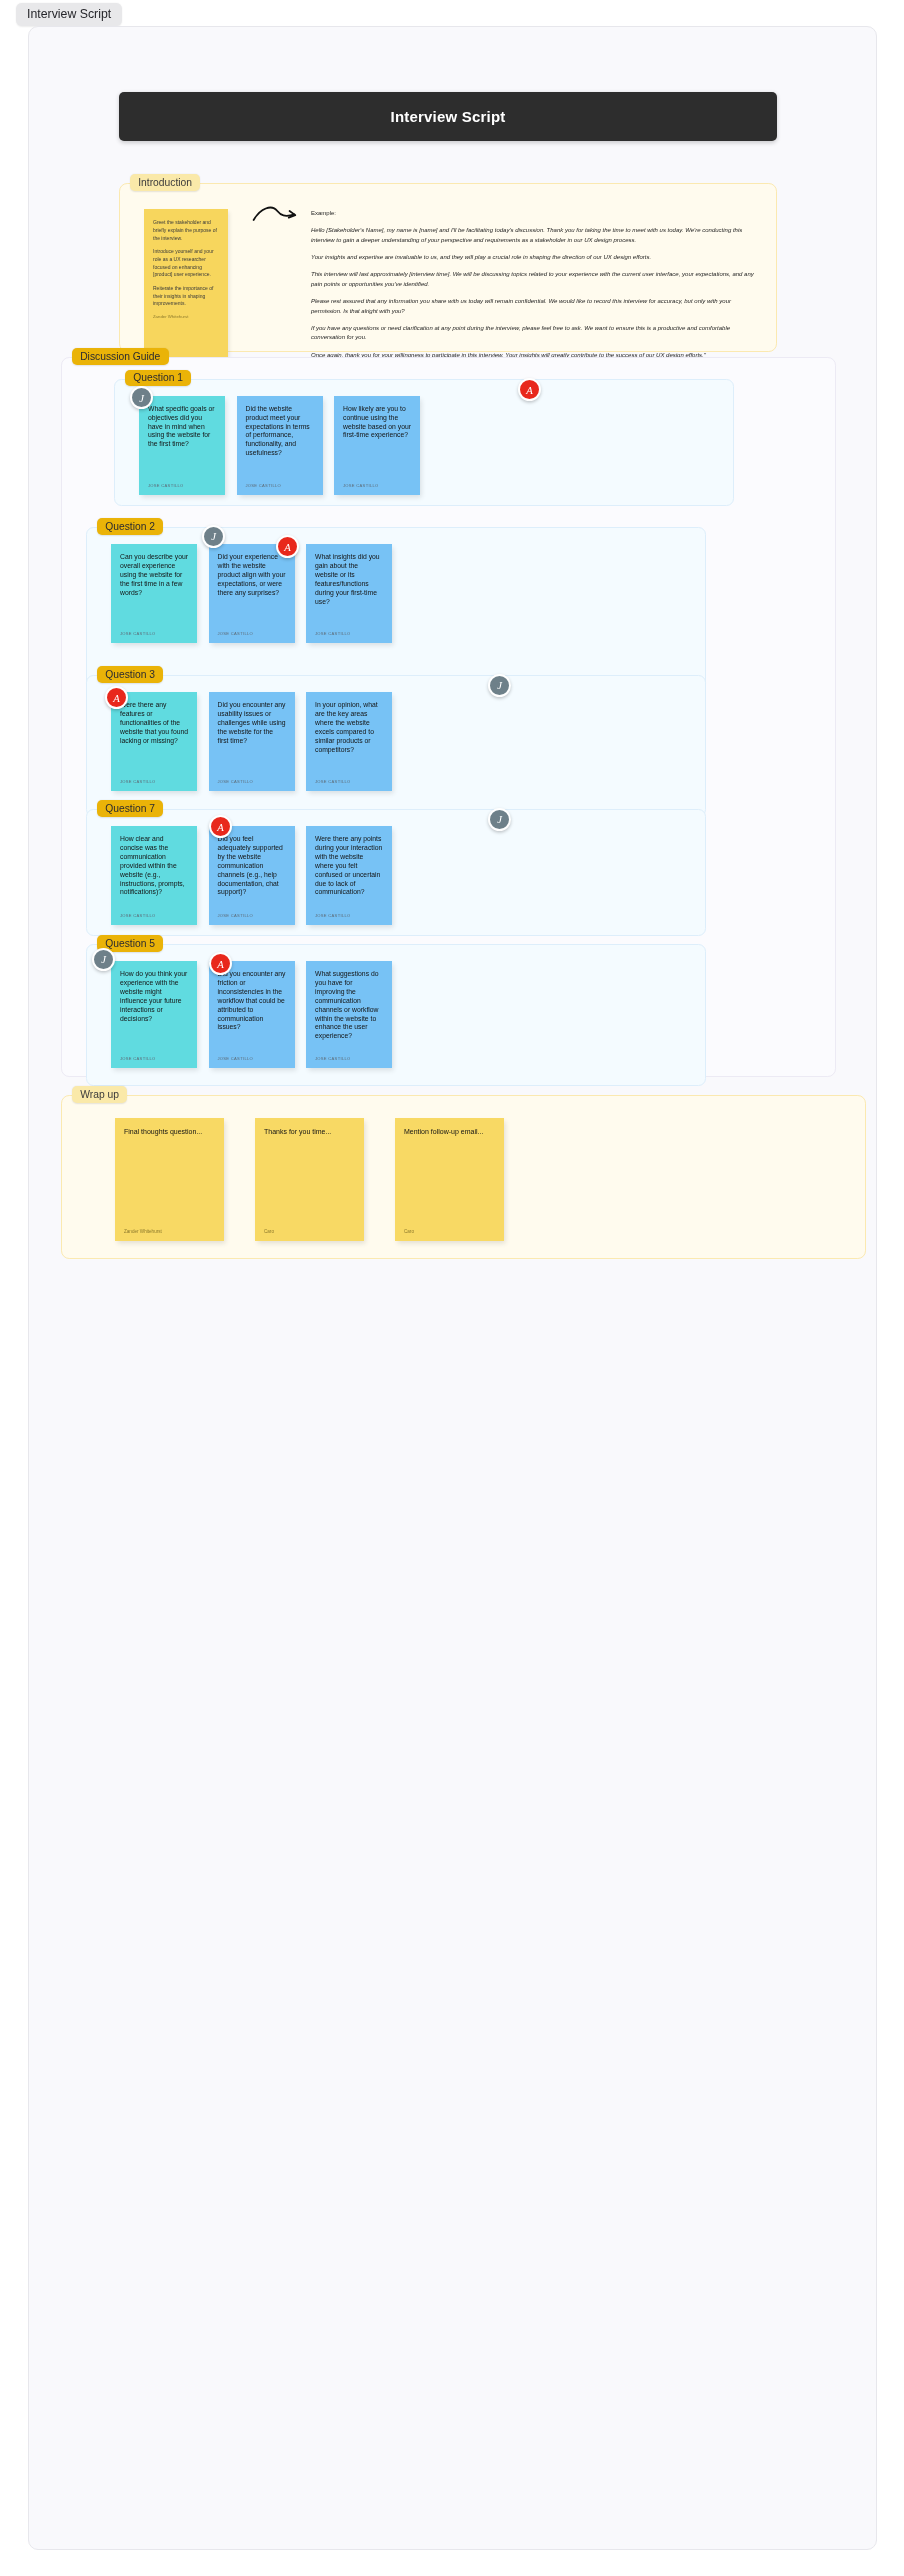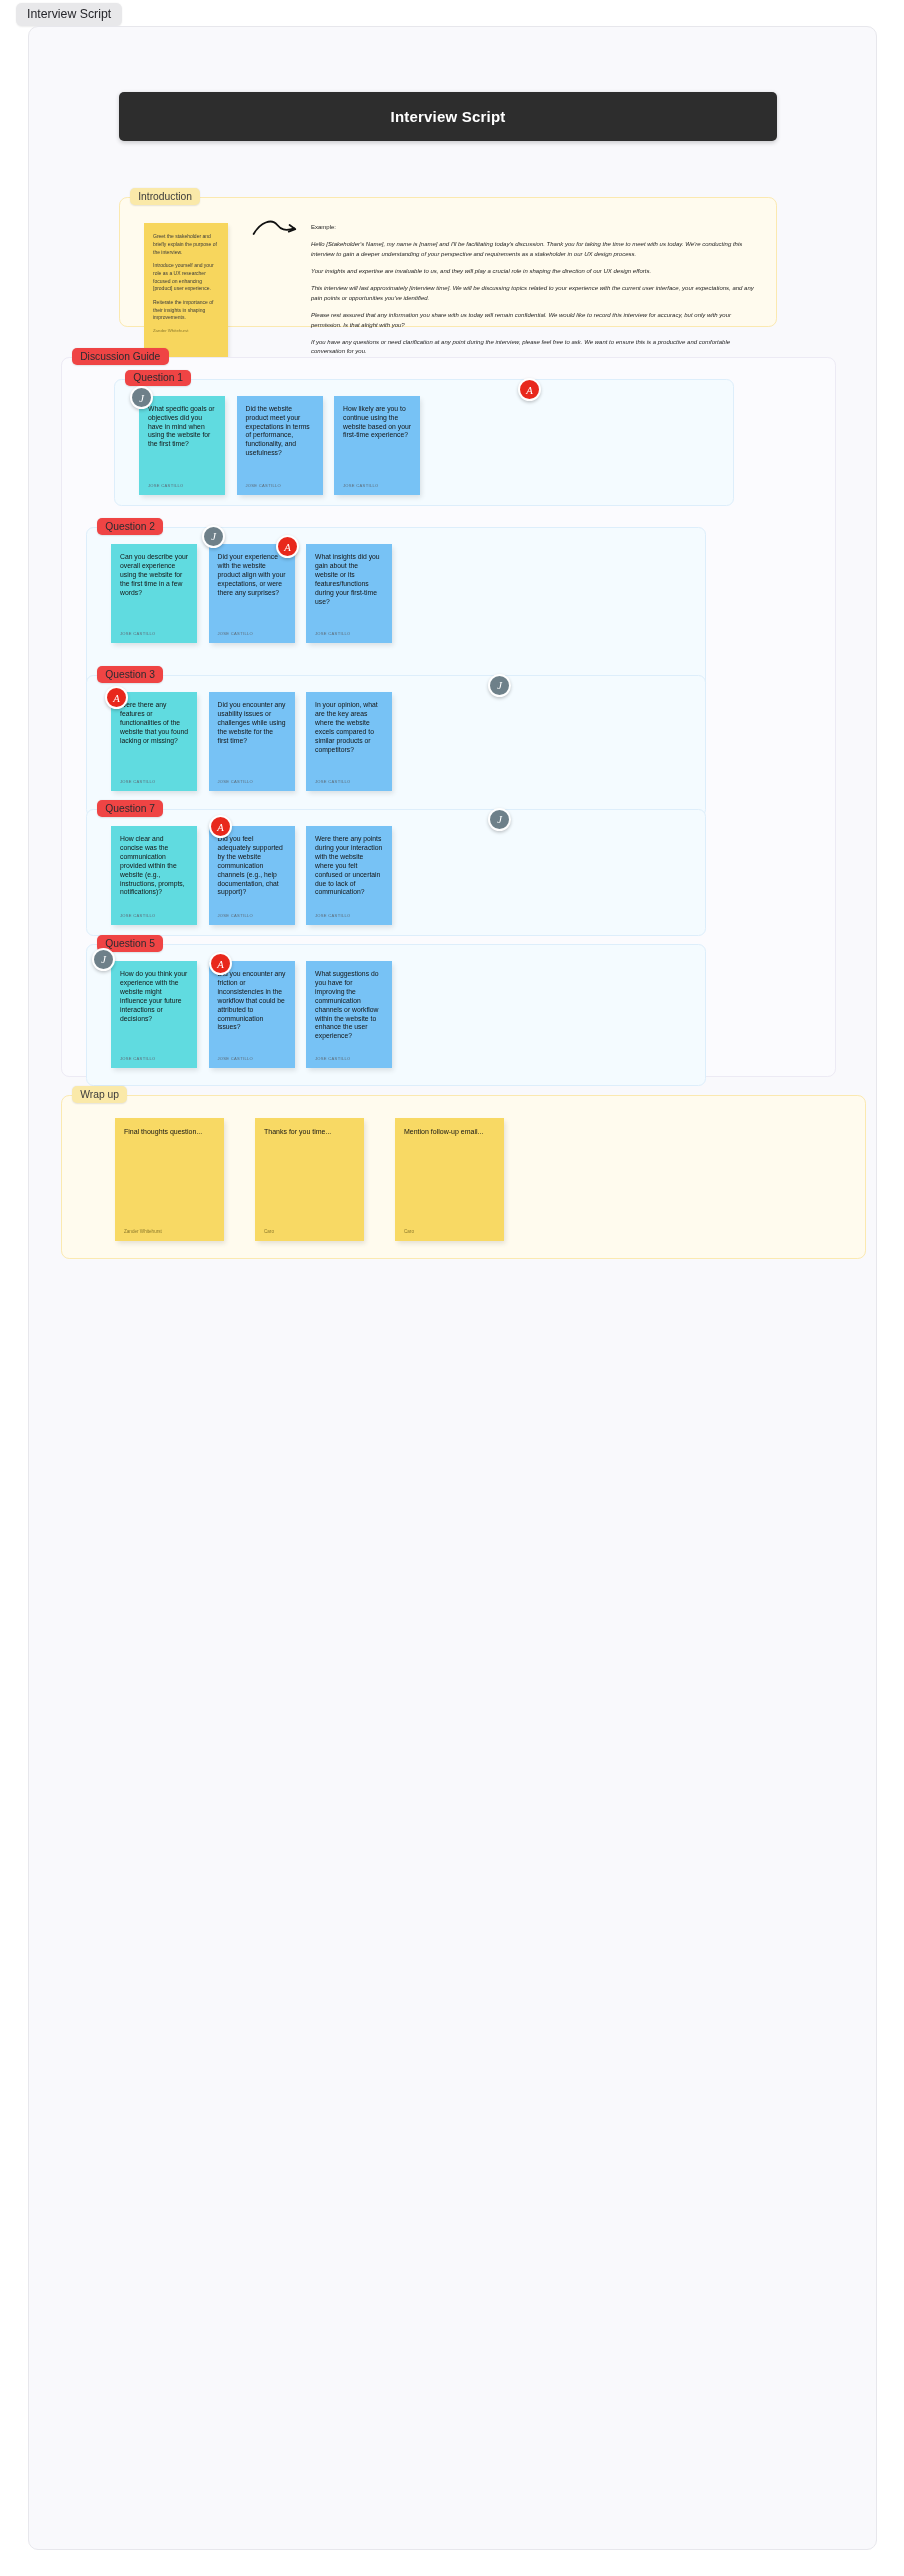--- a/index.html
+++ b/index.html
@@ -45,21 +45,21 @@
   .section-tab {
     position: absolute; top: -10px; left: 10px;
     font-size: 10.3px; padding: 2.5px 8.2px 3.3px 8.2px;
     border-radius: 5px; white-space: nowrap;
     box-shadow: 0 0.8px 1.6px rgba(0,0,0,.10);
     z-index: 6;
   }
 
   
   #introduction {
-    top: 197px; left: 119px; width: 658px; height: 130px;
+    top: 183px; left: 119px; width: 658px; height: 169px;
     background: #fffbee; border: 1.2px solid #fbe9b0;
   }
   #introduction .section-tab { background: #fae9a9; color: #3b3b3b; }
 
   .intro-note {
     position: absolute; top: 25px; left: 24px;
     width: 84px; height: 148px;
     background: #f7d65d; color: #3a3a3a;
     padding: 10px 9px 6.6px 9px;
     font-size: 5px; line-height: 1.55;
@@ -76,21 +76,21 @@
     font-size: 6px; line-height: 1.62; color: #1d1d1d;
   }
   .intro-body .lead { font-style: normal; margin-bottom: 7.4px; }
   .intro-body p { font-style: italic; margin-bottom: 7.4px; }
 
   
   #discussion-guide {
     top: 357px; left: 61px; width: 775px; height: 720px;
     background: #fbfbfe; border: 1.2px solid #eceaf4;
   }
-  #discussion-guide .section-tab { background: #ef4444; color: #2b2b30; }
+  #discussion-guide .section-tab { background: #eab308; color: #2b2b30; }
 
   
   .question-block {
     position: absolute; left: 24px; width: 620px;
     background: #f4fbff; border: 1.2px solid #ddeefb;
     border-radius: 7.4px;
   }
   .question-block .section-tab { background: #cfe6fa; color: #27303a; }
   #q1 { top: 20.6px;  height: 127px; margin-left: 28px; }
   #q2 { top: 169px; height: 164px; }

